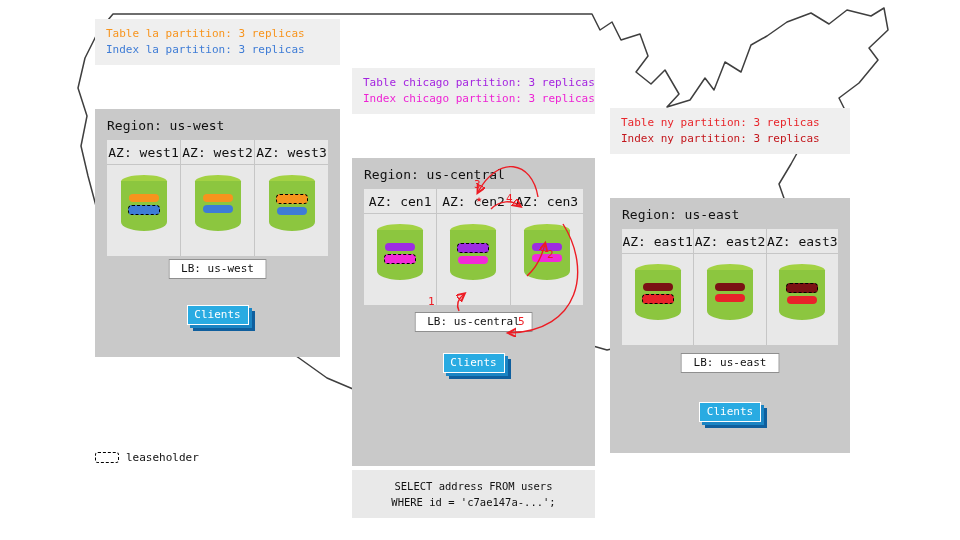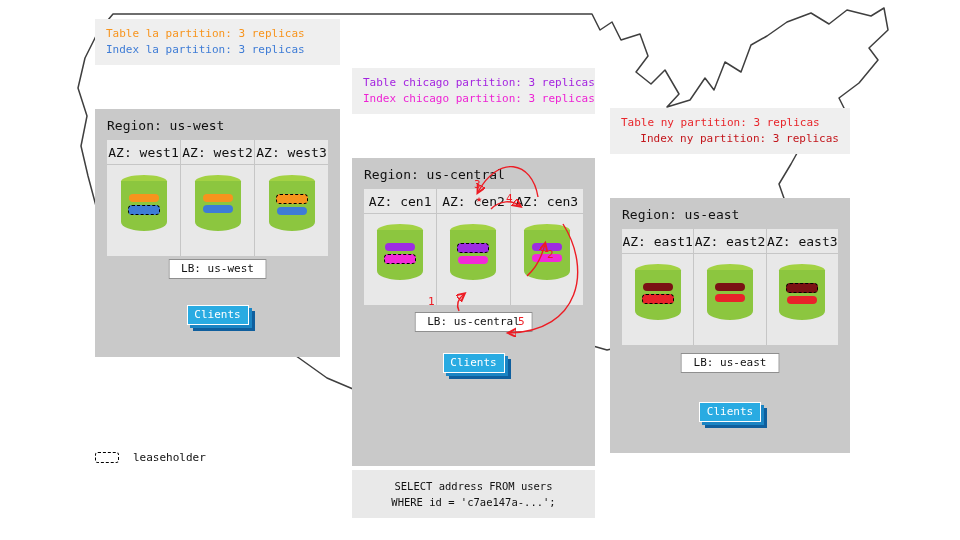--- a/index.html
+++ b/index.html
@@ -36,21 +36,21 @@
              text-align: center; box-shadow: 3px 3px 0 #1b85c4, 6px 6px 0 #0f5f9e; }
 
   .sql-box { margin-top: 4px; background: #e9e9e9; padding: 7px 0; font-size: 10.5px; line-height: 16px; }
   .sql-inner { width: max-content; margin: 1px auto; text-align: center; }
 
   .arrows { position: absolute; left: 0; top: 0; z-index: 4; pointer-events: none; }
   .arrows path { stroke: #ed1c24; stroke-width: 1.4; fill: none; }
   .step { position: absolute; z-index: 5; color: #ed1c24; font-size: 11px; line-height: 13px; }
   .star { position: absolute; z-index: 5; color: #ed1c24; font-size: 10px; line-height: 11px; }
 
-  .legend { position: absolute; left: 95px; top: 451px; z-index: 2; display: flex; align-items: center; gap: 14px; }
+  .legend { position: absolute; left: 95px; top: 451px; z-index: 2; display: flex; align-items: center; gap: 7px; }
   .legend-swatch { width: 24px; height: 11px; background: #fff; border: 1.5px dashed #000; border-radius: 3px; }
   .legend-label { font-size: 11px; }
 </style>
 </head>
 <body>
 
 <svg id="map" width="960" height="540" viewBox="0 0 960 540">
   <path d="M 113 14 L 592 14 L 600 30 L 612 22 L 621 40 L 640 34 L 648 56 L 636 72 L 651 84 L 665 70 L 679 94 L 667 107 L 690 100 L 705 78 L 714 90 L 725 62 L 741 72 L 751 45 L 767 36 L 787 22 L 811 13 L 829 24 L 847 10 L 871 16 L 884 8 L 888 30 L 869 48 L 878 60 L 859 83 L 839 98 L 846 112 L 821 130 L 801 146 L 791 164 L 779 184 L 786 204 L 769 225 L 757 247 L 743 272 L 750 297 L 737 319 L 727 343 L 739 369 L 751 399 L 758 431 L 745 452 L 731 439 L 719 409 L 701 379 L 687 359 L 665 351 L 637 343 L 607 350 L 579 342 L 555 353 L 529 345 L 509 357 L 489 350 L 473 365 L 461 397 L 449 429 L 435 459 L 417 446 L 399 418 L 379 398 L 353 389 L 327 378 L 299 358 L 269 338 L 239 328 L 207 320 L 179 329 L 155 341 L 147 318 L 135 292 L 119 264 L 107 236 L 96 206 L 88 176 L 81 146 L 87 116 L 78 88 L 85 58 L 98 32 Z" fill="#ffffff" stroke="#3f3f3f" stroke-width="1.5" stroke-linejoin="round"></path>
 </svg>
 
@@ -150,21 +150,21 @@
     <div class="sql-inner">
       <div>SELECT address FROM users</div>
       <div>WHERE id = 'c7ae147a-...';</div>
     </div>
   </div>
 </div>
 
 <div class="region-group" style="left:610px; top:108px; width:240px;">
   <div class="annotation">
     <div class="ann-line" style="color: rgb(232, 38, 43);">Table ny partition: 3 replicas</div>
-    <div class="ann-line" style="color: rgb(195, 22, 28); text-align: right;">Index ny partition: 3 replicas</div>
+    <div class="ann-line" style="color: rgb(195, 22, 28);">Index ny partition: 3 replicas</div>
   </div>
   <div class="region-box" style="height:255px;">
     <div class="region-title">Region: us-east</div>
     <div class="az-strip">
       <div class="az">
         <div class="az-label">AZ: east1</div>
         <div class="cylinder">
           <div class="cyl-top"></div>
           <div class="cyl-body"></div>
           <div class="bars">

